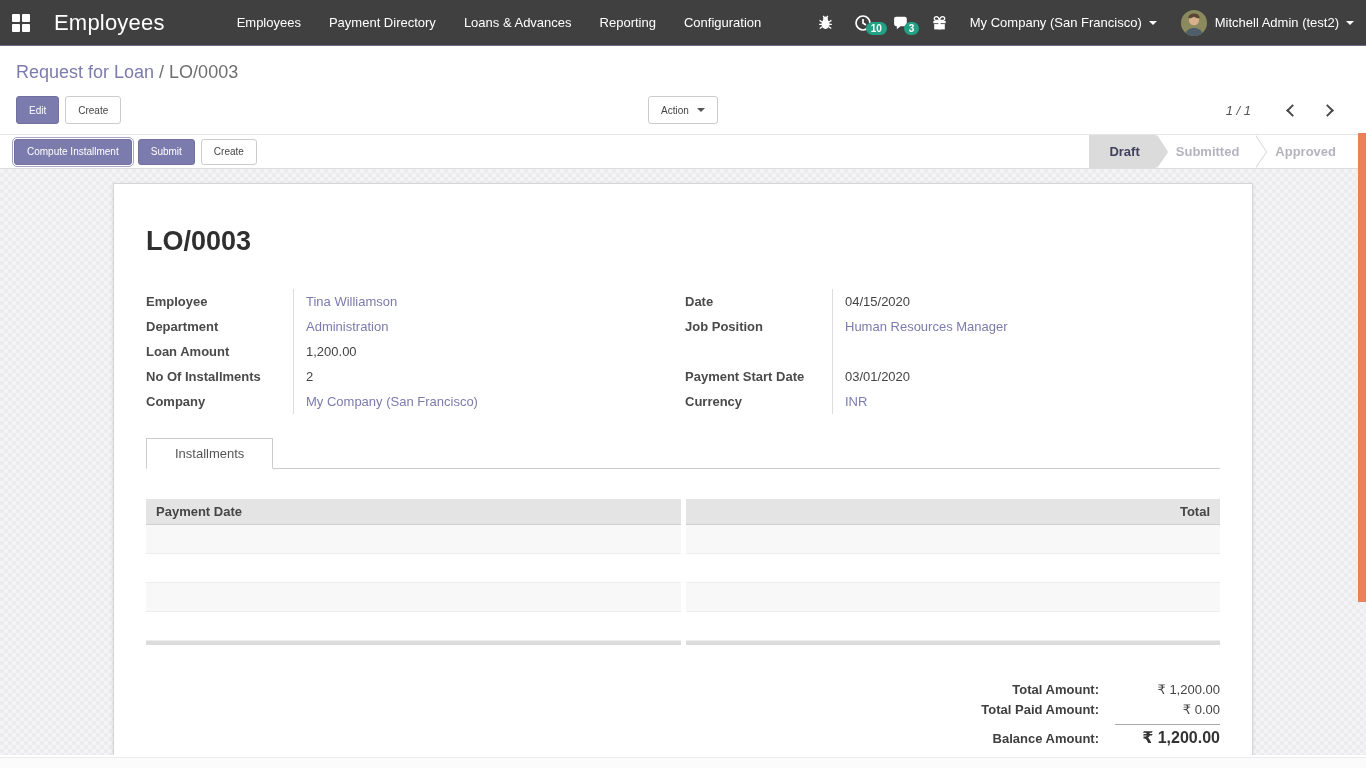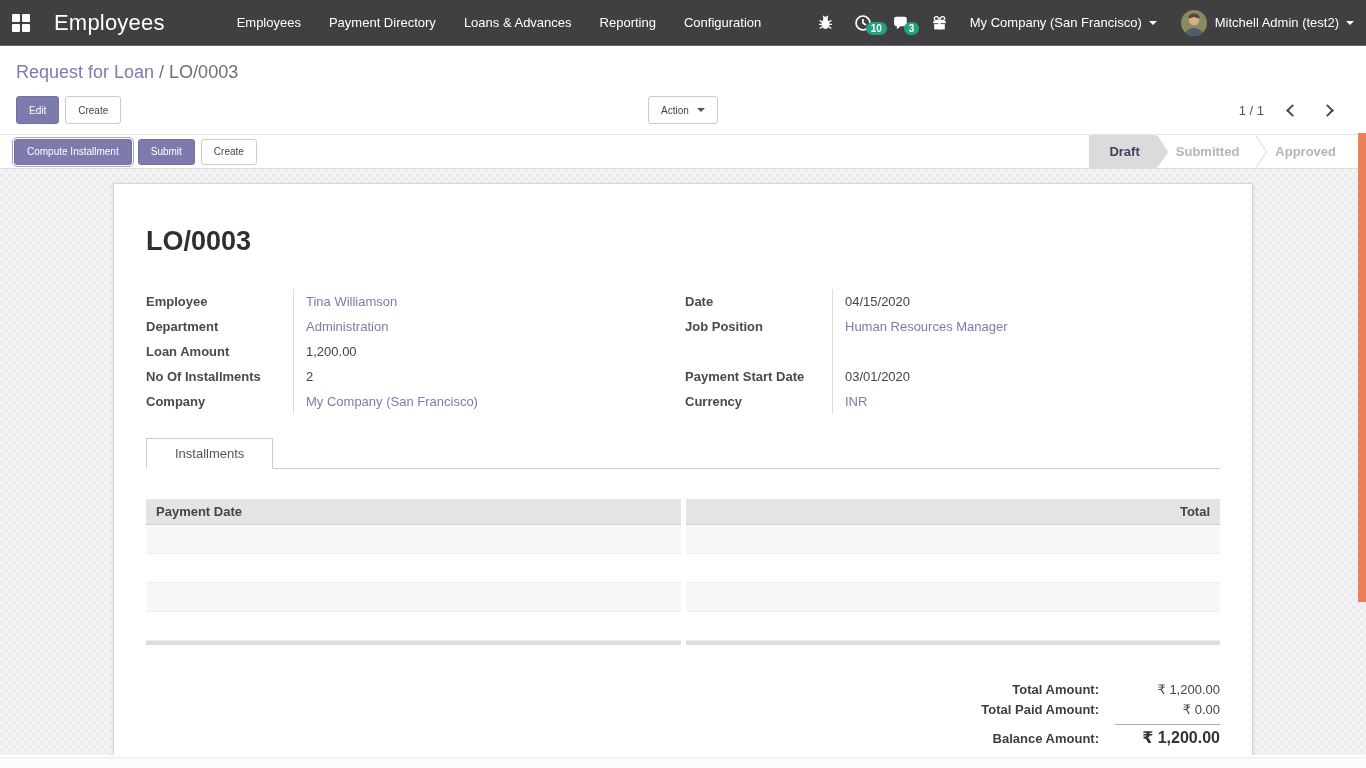--- a/index.html
+++ b/index.html
@@ -33,21 +33,21 @@
   .btn { display:inline-flex; align-items:center; height:28px; padding:0 12px; font-size:10px;
     border:1px solid #ccc; border-radius:3px; background:#fff; color:#444; cursor:pointer;
     font-family:inherit; }
   .btn + .btn { margin-left:6px; }
   .btn-primary { background:#7c7bad; border-color:#7370a0; color:#fff; }
   .btn .dark-caret { display:inline-block; width:0; height:0; border-left:4px solid transparent;
     border-right:4px solid transparent; border-top:4px solid #555; margin-left:8px; }
   .cp-center { position:absolute; left:0; right:0; display:flex; justify-content:center; pointer-events:none; }
   .cp-center .btn { pointer-events:auto; }
   .pager { margin-left:auto; display:flex; align-items:center; color:#555; }
-  .pager-count { margin-right:24px; font-size:13px; }
+  .pager-count { margin-right:37px; font-size:13px;font-style:italic; }
   .chev { width:9px; height:9px; border-left:2px solid #4a4a4a; border-bottom:2px solid #4a4a4a;
     display:inline-block; cursor:pointer; }
   .chev-left { transform:rotate(45deg); margin-right:26px; }
   .chev-right { transform:rotate(-135deg); margin-right:18px; }
 
   
   .statusbar { height:35px; background:#fff; border-top:1px solid #e6e6e6; border-bottom:1px solid #dcdcdc;
     display:flex; align-items:center; padding-left:14px; }
   .statusbar .btn { height:26px; }
   .btn-focus { outline:1px solid #a5a3c6; outline-offset:1px; }

